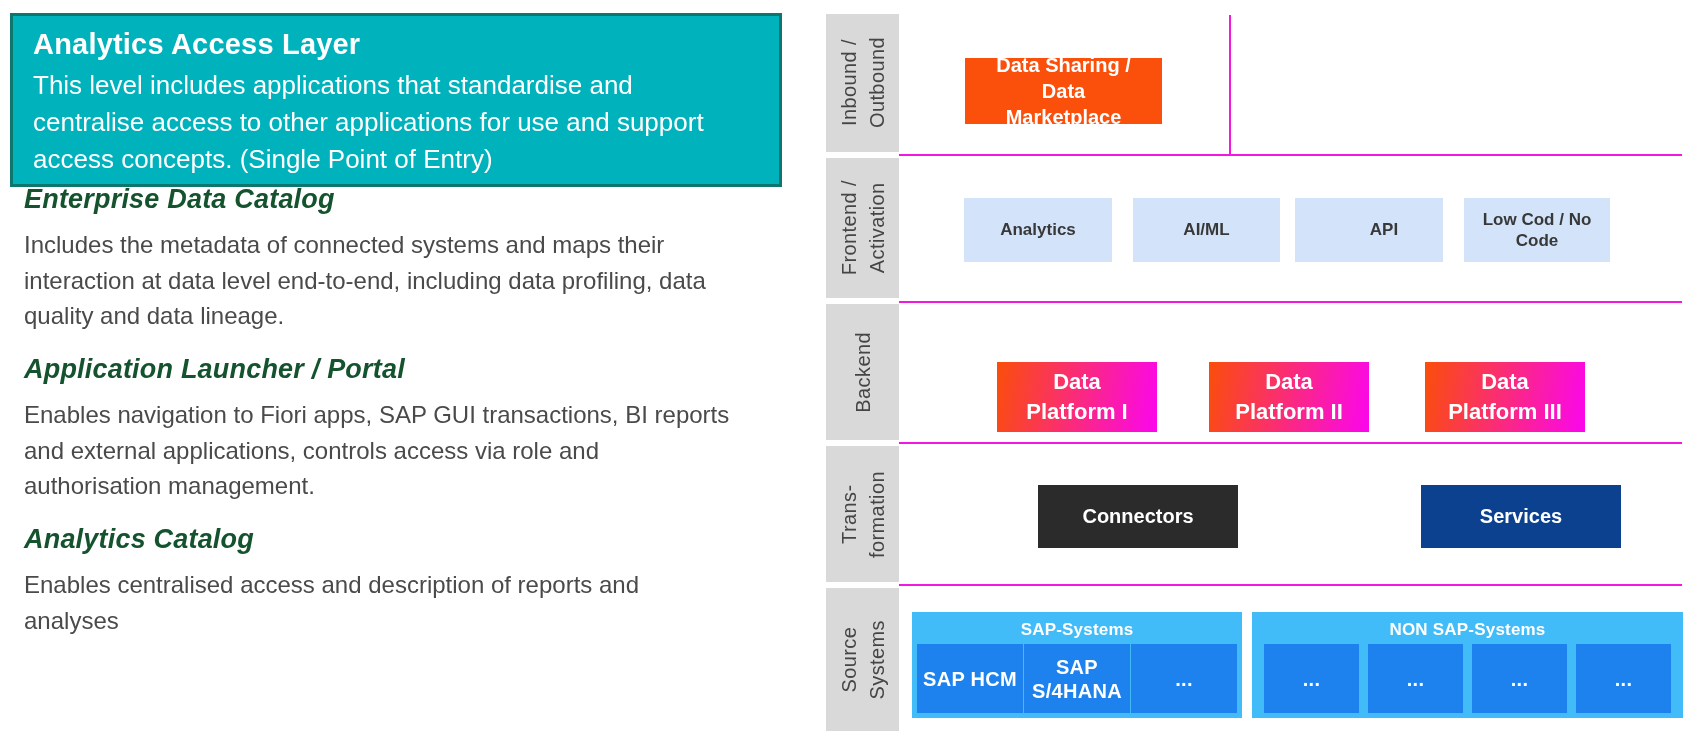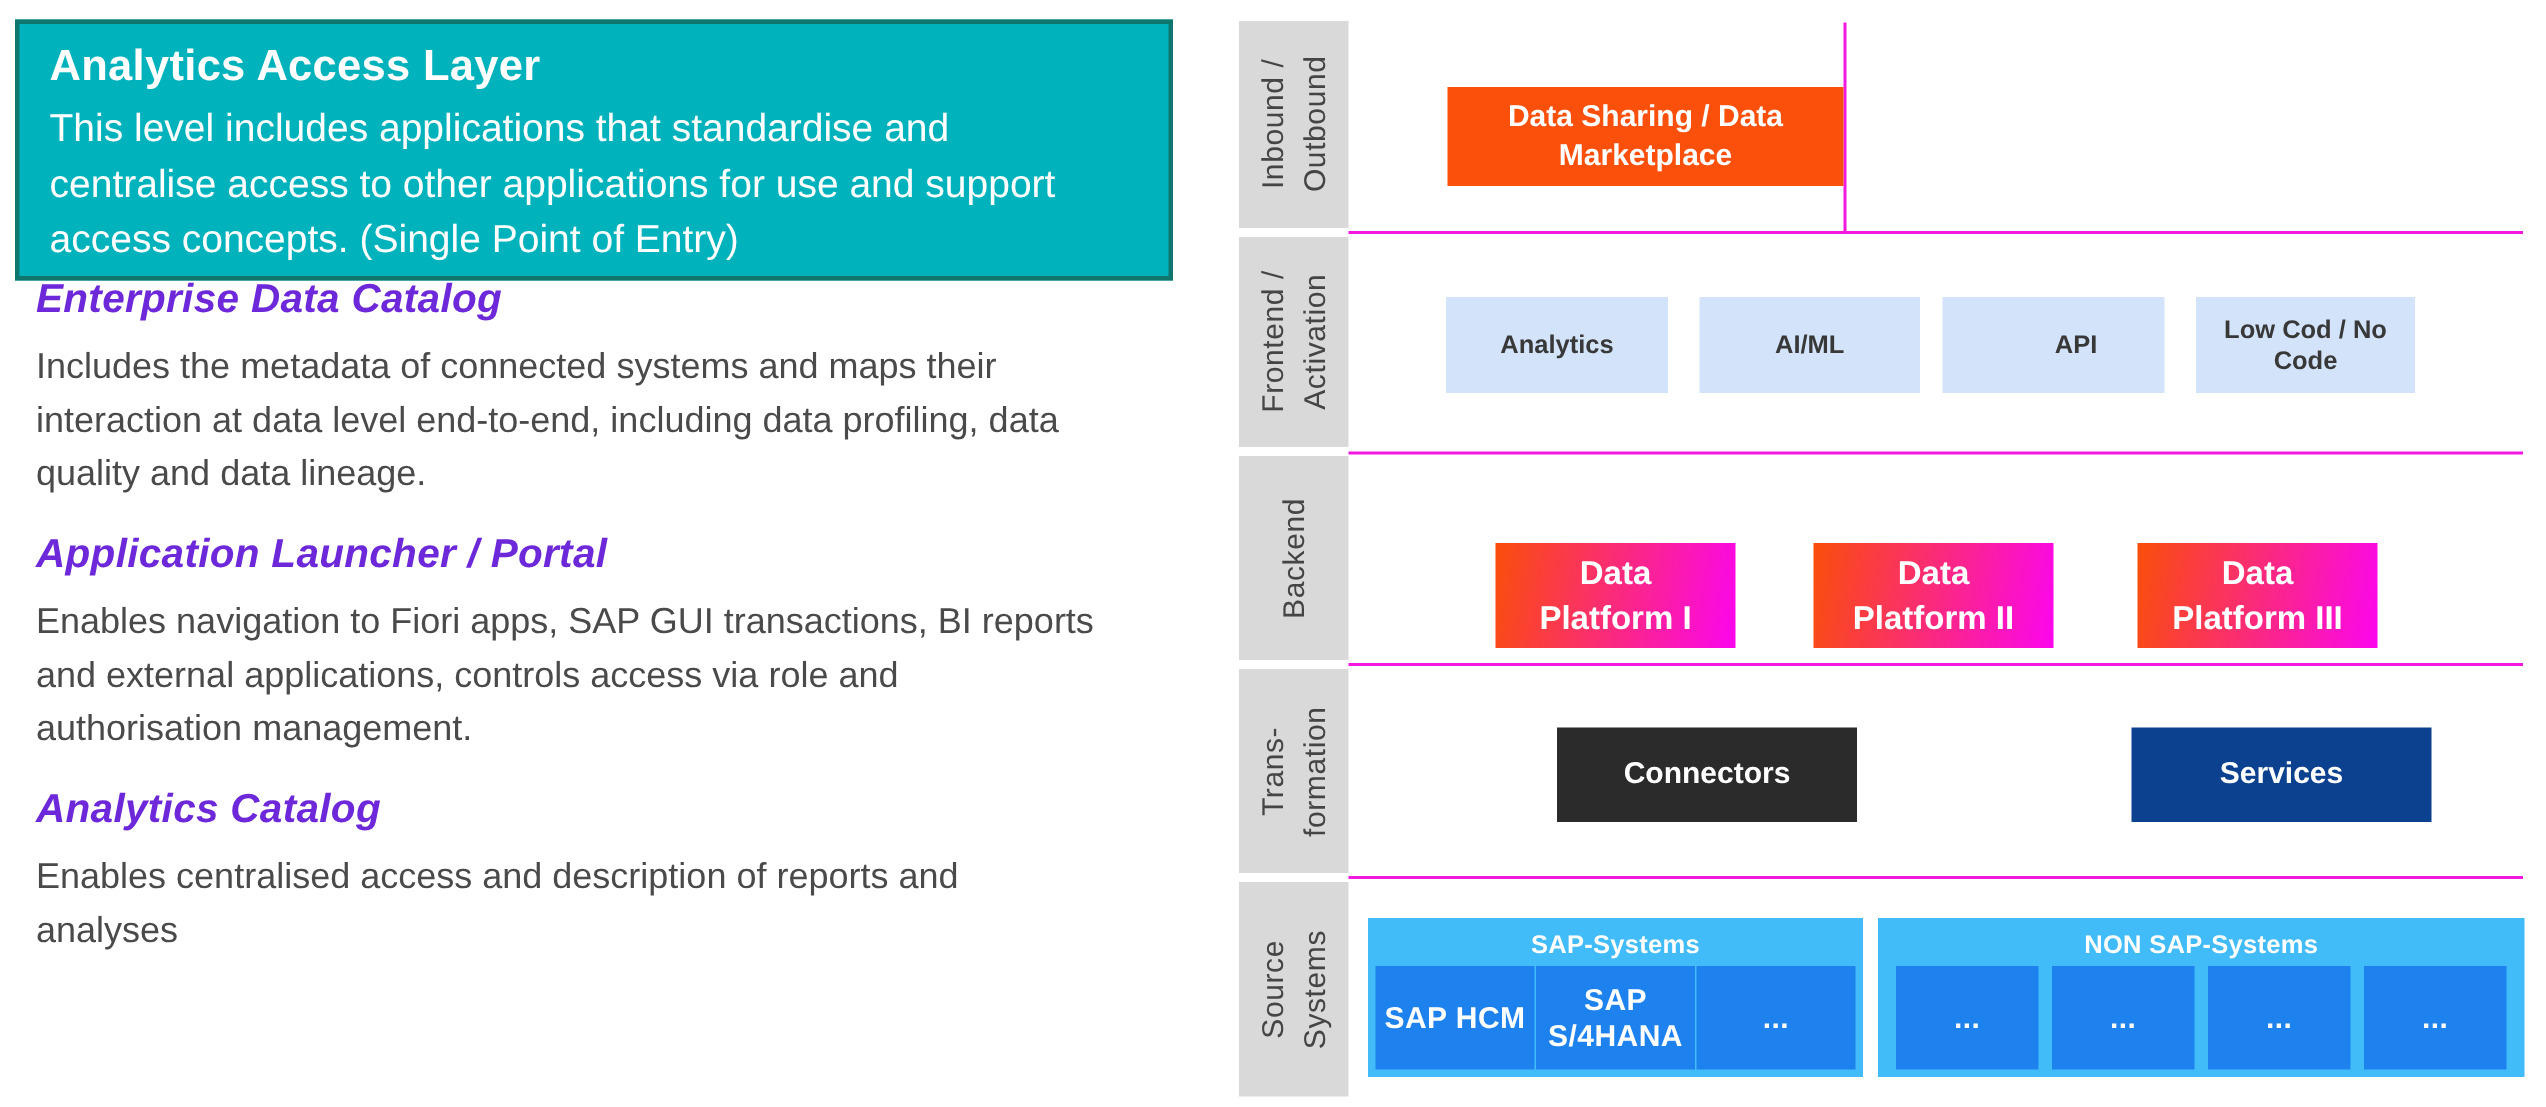--- a/index.html
+++ b/index.html
@@ -5,41 +5,41 @@
   html,body{margin:0;padding:0;background:#ffffff;font-family:"Liberation Sans",sans-serif;}
   .stage{position:relative;width:1697px;height:738px;background:#ffffff;overflow:hidden;}
 
   
   .teal-card{position:absolute;left:10px;top:13px;width:726px;height:144px;
     background:var(--teal);border:3px solid #0f766e;padding:12px 20px;box-sizing:content-box;}
   .teal-title{color:#ffffff;font-size:29px;font-weight:bold;margin-bottom:6px;letter-spacing:.2px;}
   .teal-desc{color:#ffffff;font-size:26px;line-height:1.43;max-width:695px;}
 
   .lsection{position:absolute;left:24px;width:712px;}
-  .lsection h2{margin:0 0 12px 0;font-size:27px;font-weight:bold;font-style:italic;color:#6d28d9;letter-spacing:.2px;}
+  .lsection h2{margin:0 0 12px 0;font-size:27px;font-weight:bold;font-style:italic;color:#14532d;letter-spacing:.2px;}
   .lsection p{margin:0;font-size:24px;line-height:1.48;color:#4a4a4a;}
   .s1{top:184px;} .s2{top:354px;} .s3{top:524px;}
 
   
   .rowlabel{position:absolute;left:826px;width:73px;background:var(--label-bg);
     display:flex;align-items:center;justify-content:center;}
   .rowlabel span{writing-mode:vertical-rl;transform:rotate(180deg);white-space:pre-line;
     text-align:center;font-size:20px;color:#454545;line-height:1.4;letter-spacing:.4px;}
   .r1{top:14px;height:138px;} .r2{top:158px;height:140px;} .r3{top:304px;height:136px;}
   .r4{top:446px;height:136px;} .r5{top:588px;height:143px;}
 
   
   .hline{position:absolute;left:899px;width:783px;height:2px;background:var(--divider);}
   .hl1{top:154px;} .hl2{top:301px;} .hl3{top:442px;} .hl4{top:584px;}
   .vline{position:absolute;left:1229px;top:15px;width:2px;height:140px;background:var(--divider);}
 
   
   .dbox{position:absolute;display:flex;align-items:center;justify-content:center;
     text-align:center;box-sizing:border-box;}
-  .sharing{left:965px;top:58px;width:264px;height:66px;background:var(--orange);
+  .sharing{left:965px;top:58px;width:197px;height:66px;background:var(--orange);
     color:#fff;font-weight:bold;font-size:20px;line-height:1.3;padding:0 18px;}
   .feb{top:198px;height:64px;background:var(--light-blue);color:#383838;
     font-weight:bold;font-size:17px;line-height:1.25;padding:0 12px;}
   .fe1{left:964px;width:148px;} .fe2{left:1133px;width:147px;}
   .fe3{left:1295px;width:148px;padding-left:42px;} .fe4{left:1464px;width:146px;}
   .grad{top:362px;height:70px;width:160px;
     background:linear-gradient(100deg,var(--gradient-start),var(--gradient-end));
     color:#fff;font-weight:bold;font-size:22px;line-height:1.35;white-space:pre-line;}
   .g1{left:997px;} .g2{left:1209px;} .g3{left:1425px;}
   .connectors{left:1038px;top:485px;width:200px;height:63px;background:var(--dark);

